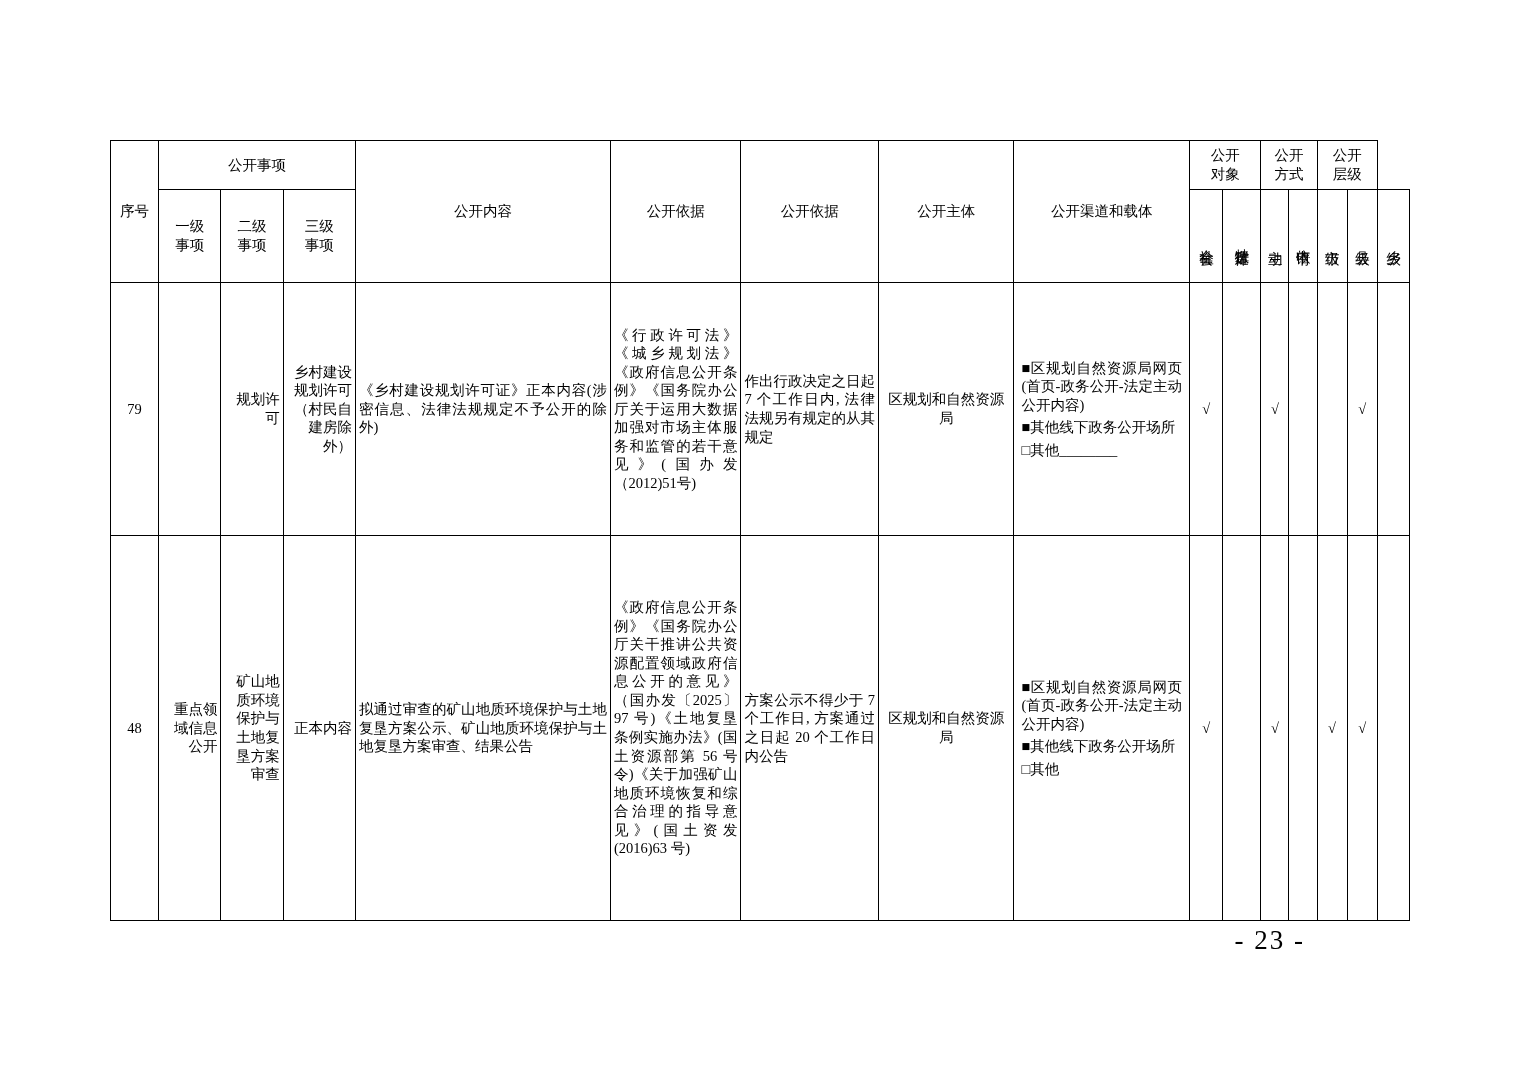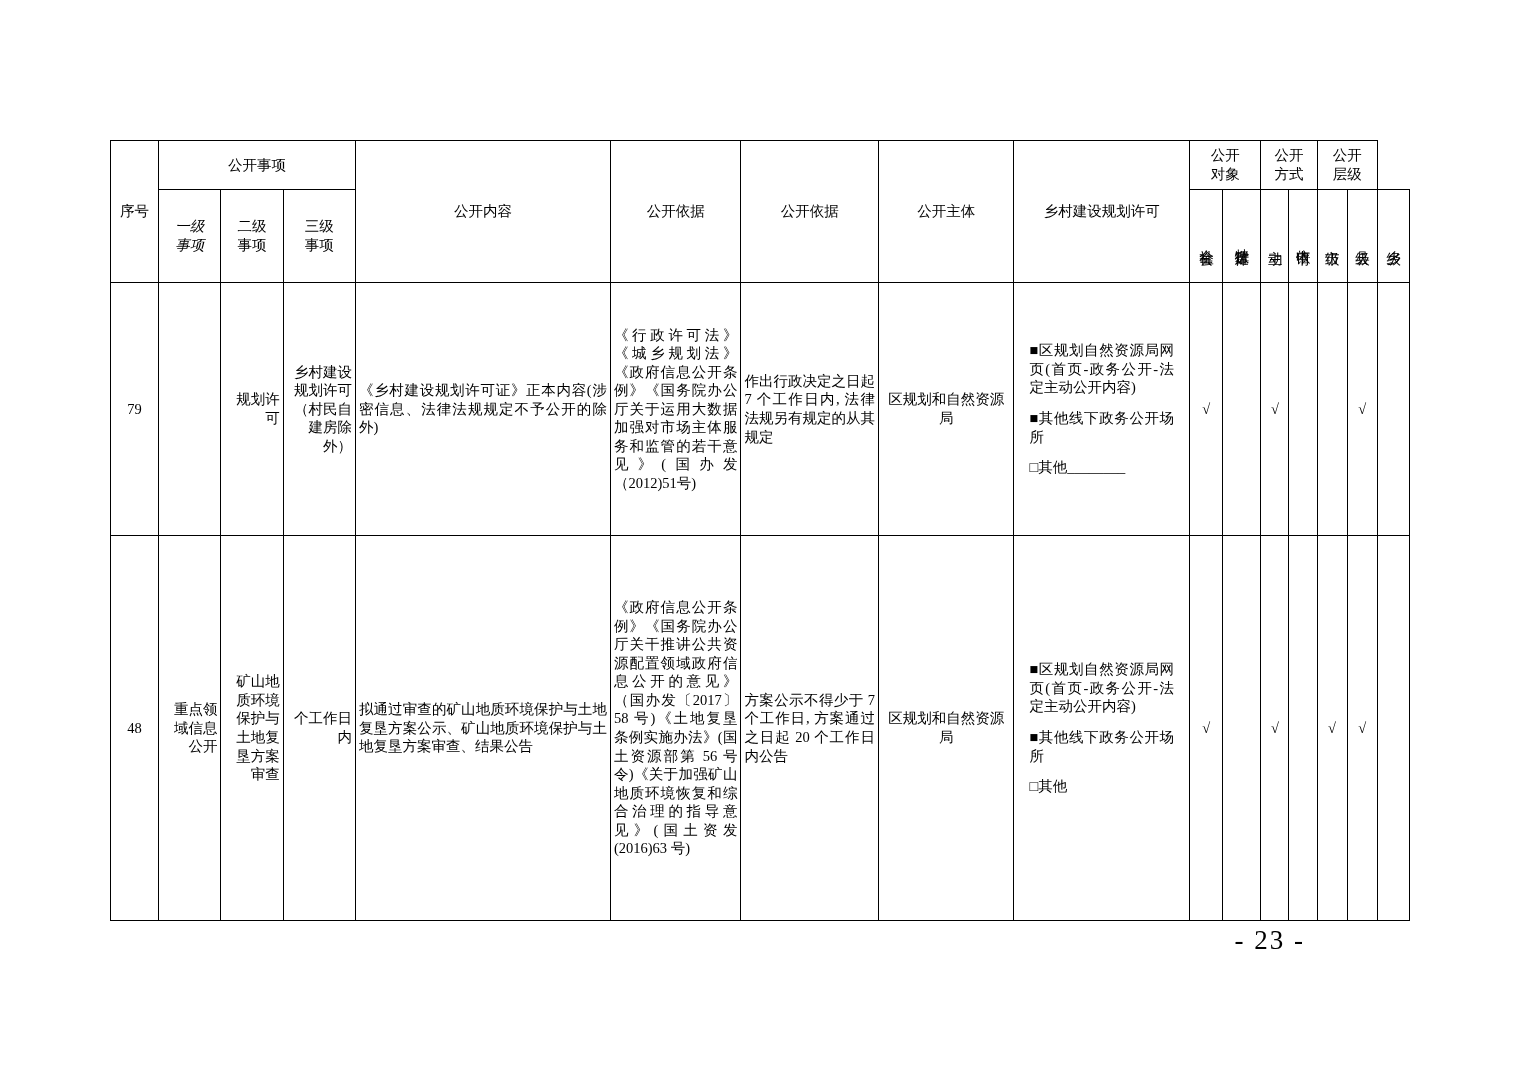--- a/index.html
+++ b/index.html
@@ -68,21 +68,21 @@
   }
   .tick {
     text-align: center;
     font-size: 16px;
   }
   .channel {
     font-size: 14.5px;
     line-height: 1.5;
     text-align: justify;
   }
-  .channel div { margin: 12px; }
+  .channel div { margin: 4px; }
   .pagenum {
     position: absolute;
     right: 215px;
     top: 925px;
     font-size: 27px;
     letter-spacing: 2px;
   }
 </style>
 </head>
 <body>
@@ -109,36 +109,36 @@
       <col style="width:32px">
     </colgroup>
     <thead>
       <tr>
         <td rowspan="2" class="hdr">序号</td>
         <td colspan="3" class="hdr" style="height:44px;margin-top:13px;">公开事项</td>
         <td rowspan="2" class="hdr">公开内容</td>
         <td rowspan="2" class="hdr">公开依据</td>
         <td rowspan="2" class="hdr">公开依据</td>
         <td rowspan="2" class="hdr">公开主体</td>
-        <td rowspan="2" class="hdr">乡村建设规划许可</td>
+        <td rowspan="2" class="hdr">公开渠道和载体</td>
         <td colspan="2" class="hdr">
           <div>公开</div>
           <div>对象</div>
         </td>
         <td colspan="2" class="hdr">
           <div>公开</div>
           <div>方式</div>
         </td>
         <td colspan="2" class="hdr">
           <div>公开</div>
           <div>层级</div>
         </td>
       </tr>
       <tr>
-        <td class="hdr" style="height:88px;font-style:italic;">
+        <td class="hdr" style="height:88px;">
           <div>一级</div>
           <div>事项</div>
         </td>
         <td class="hdr">
           <div>二级</div>
           <div>事项</div>
         </td>
         <td class="hdr">
           <div>三级</div>
           <div>事项</div>
@@ -186,23 +186,23 @@
         <td class="tick">√</td>
         <td class="tick"></td>
         <td class="tick"></td>
         <td class="tick">√</td>
         <td class="tick"></td>
       </tr>
       <tr>
         <td class="c-center" style="height:380px;">48</td>
         <td class="c-center narrow">重点领域信息公开</td>
         <td class="c-center narrow">矿山地质环境保护与土地复垦方案审查</td>
-        <td class="c-center narrow">个工作日内</td>
+        <td class="c-center narrow">正本内容</td>
         <td class="cell-body c-justify">拟通过审查的矿山地质环境保护与土地复垦方案公示、矿山地质环境保护与土地复垦方案审查、结果公告</td>
-        <td class="cell-body c-justify">《政府信息公开条例》《国务院办公厅关干推讲公共资源配置领域政府信息公开的意见》（国办发〔2017〕58 号)《土地复垦条例实施办法》(国土资源部第 56 号令)《关于加强矿山地质环境恢复和综合治理的指导意见》(国土资发(2016)63 号)</td>
+        <td class="cell-body c-justify">《政府信息公开条例》《国务院办公厅关干推讲公共资源配置领域政府信息公开的意见》（国办发〔2025〕97 号)《土地复垦条例实施办法》(国土资源部第 56 号令)《关于加强矿山地质环境恢复和综合治理的指导意见》(国土资发(2016)63 号)</td>
         <td class="cell-body c-justify">方案公示不得少于 7 个工作日, 方案通过之日起 20 个工作日内公告</td>
         <td class="cell-body c-center">区规划和自然资源局</td>
         <td class="channel">
           <div>■区规划自然资源局网页(首页-政务公开-法定主动公开内容)</div>
           <div>■其他线下政务公开场所</div>
           <div>□其他</div>
         </td>
         <td class="tick">√</td>
         <td class="tick"></td>
         <td class="tick">√</td>

